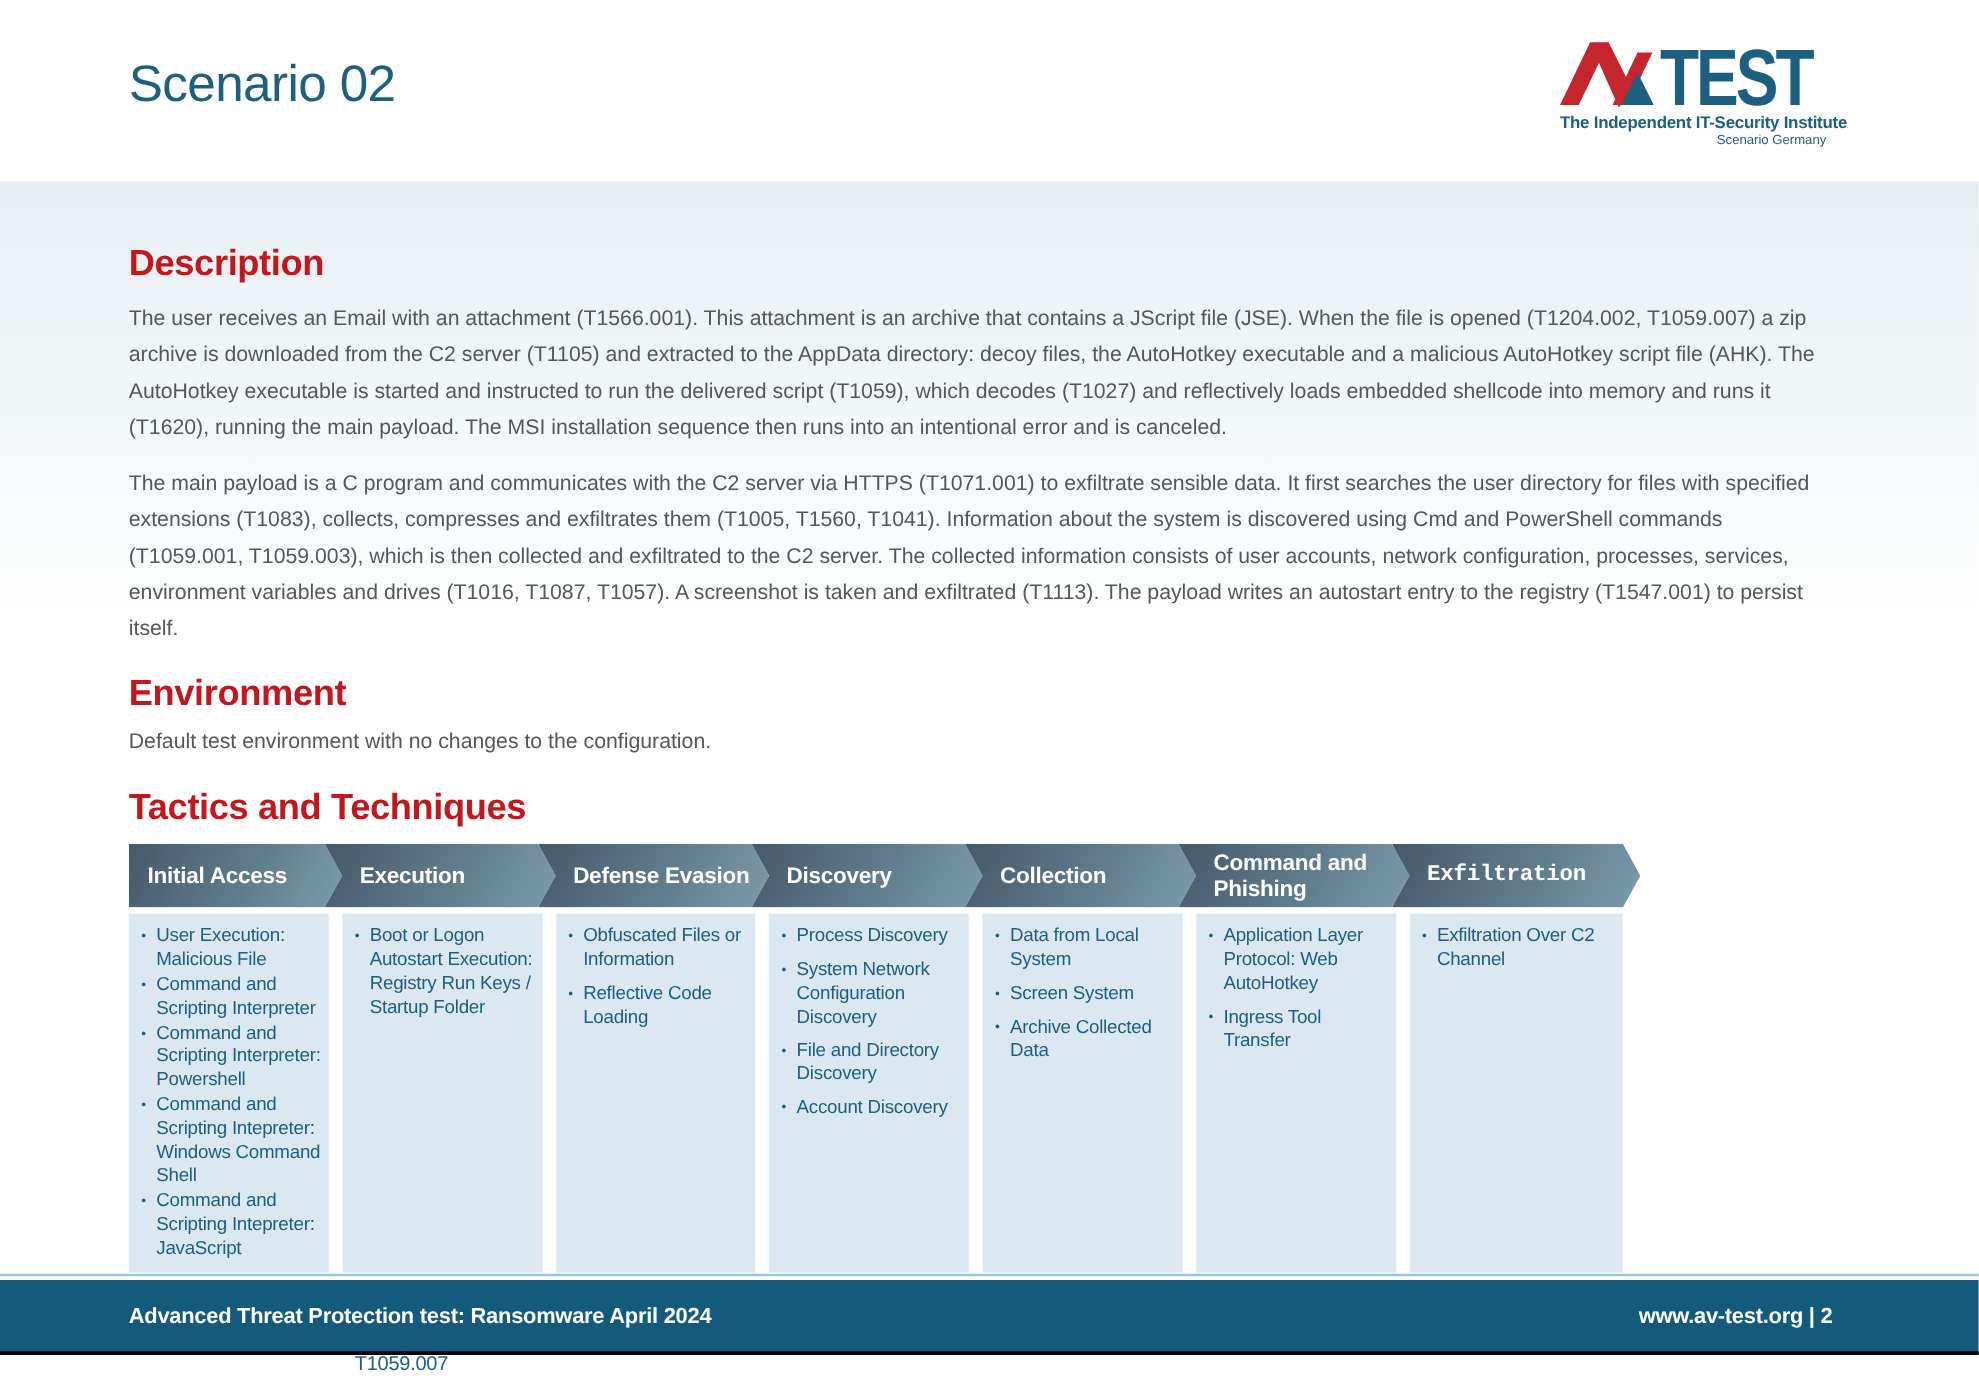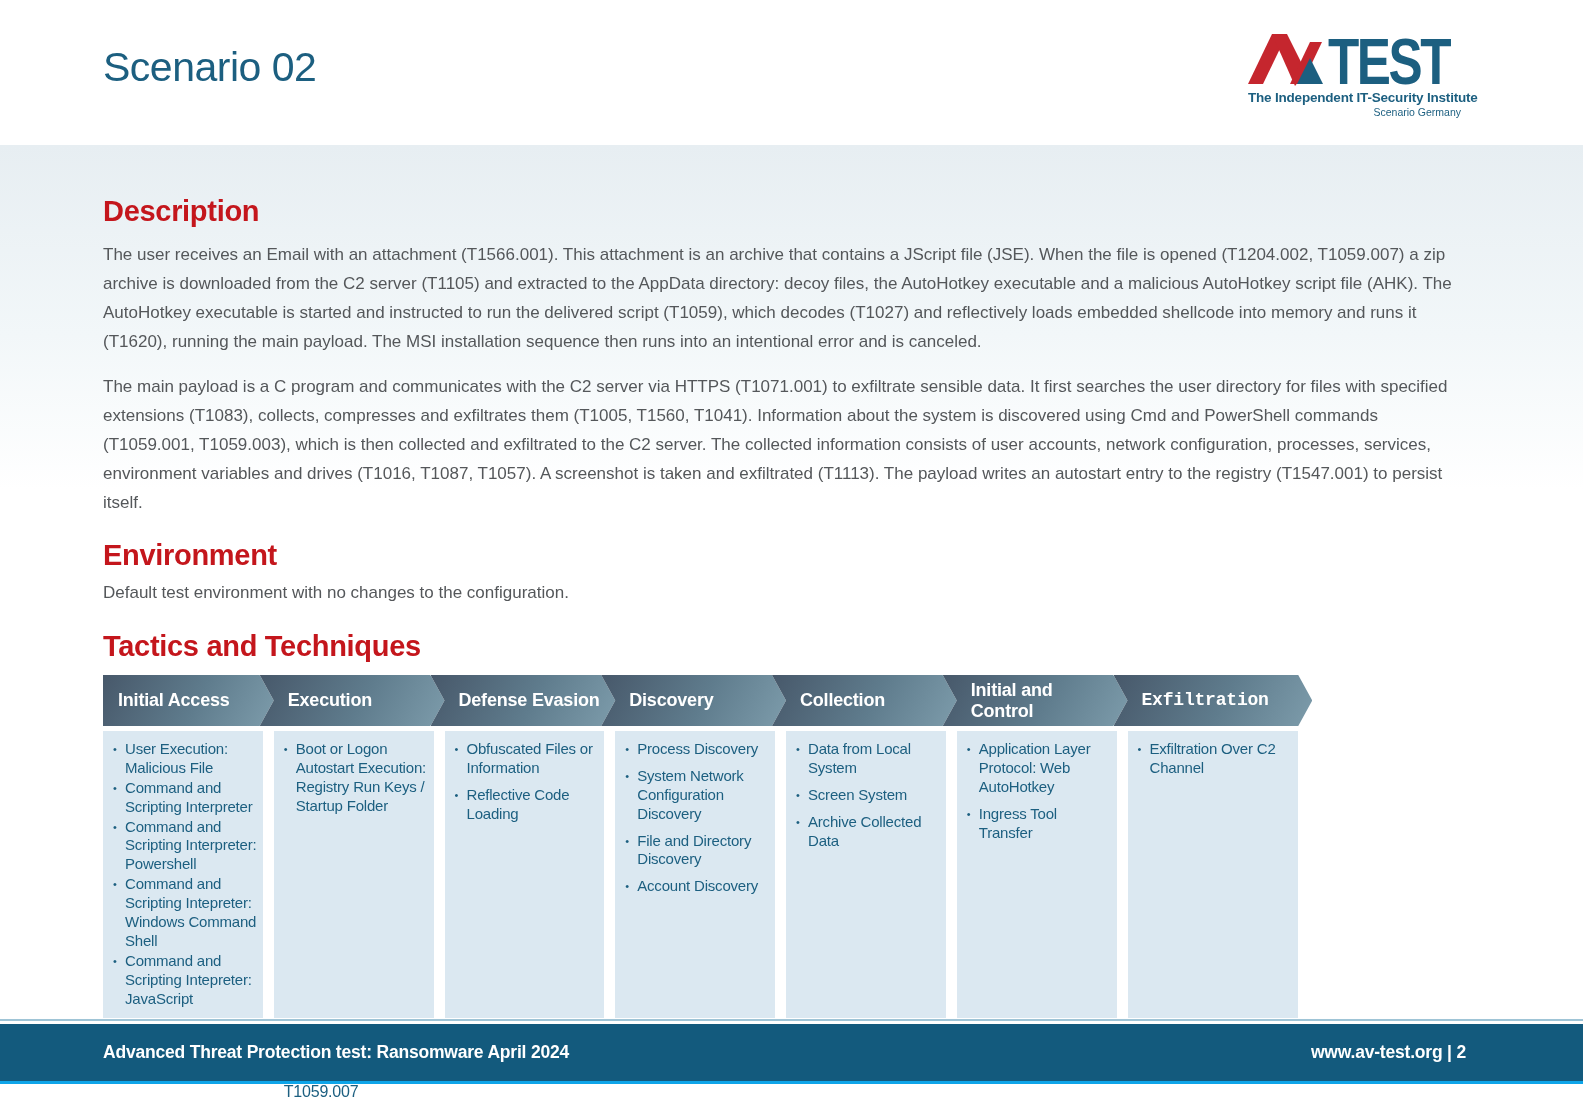--- a/index.html
+++ b/index.html
@@ -81,21 +81,21 @@
   .tt-ids { margin-top:7px; min-height:58px; }
   .idcell {
     color:var(--brand-blue,#1c5f80); font-size:16px; line-height:19px;
     padding-left:10px; letter-spacing:-0.2px;
   }
   
   .footer { position:absolute; left:0; top:1019px; width:100%; z-index:2; }
   .footer .hairline { height:2px; background:#9fc4d6; }
   .footer .bar {
     margin-top:3px; height:60px; background:var(--footer-bg,#135a7d);
-    border-bottom:3px solid #0ea5e9;
+    border-bottom:3px solid #000000;
     display:flex; justify-content:space-between; align-items:center;
     padding:0 117px 0 103px;
     color:#ffffff; font-size:17.5px; font-weight:bold; letter-spacing:-0.2px;
   }
 </style>
 </head>
 <body>
 
 <div class="band"></div>
 
@@ -124,21 +124,21 @@
 
   <h2 class="red-heading h-tt">Tactics and Techniques</h2>
 
   <div class="tt">
     <div class="tt-row tt-head" id="tt-head">
         <div class="hcell">Initial Access</div>
         <div class="hcell">Execution</div>
         <div class="hcell">Defense Evasion</div>
         <div class="hcell">Discovery</div>
         <div class="hcell">Collection</div>
-        <div class="hcell">Initial and Control</div>
+        <div class="hcell">Command and Phishing</div>
         <div class="hcell">Exfiltration</div>
       </div>
     <div class="tt-row tt-cells" id="tt-cells">
         <div class="tcell dense">
           <ul>
             <li>User Execution: Malicious File</li>
             <li>Command and Scripting Interpreter</li>
             <li>Command and Scripting Interpreter: Powershell</li>
             <li>Command and Scripting Intepreter: Windows Command Shell</li>
             <li>Command and Scripting Intepreter: JavaScript</li>

